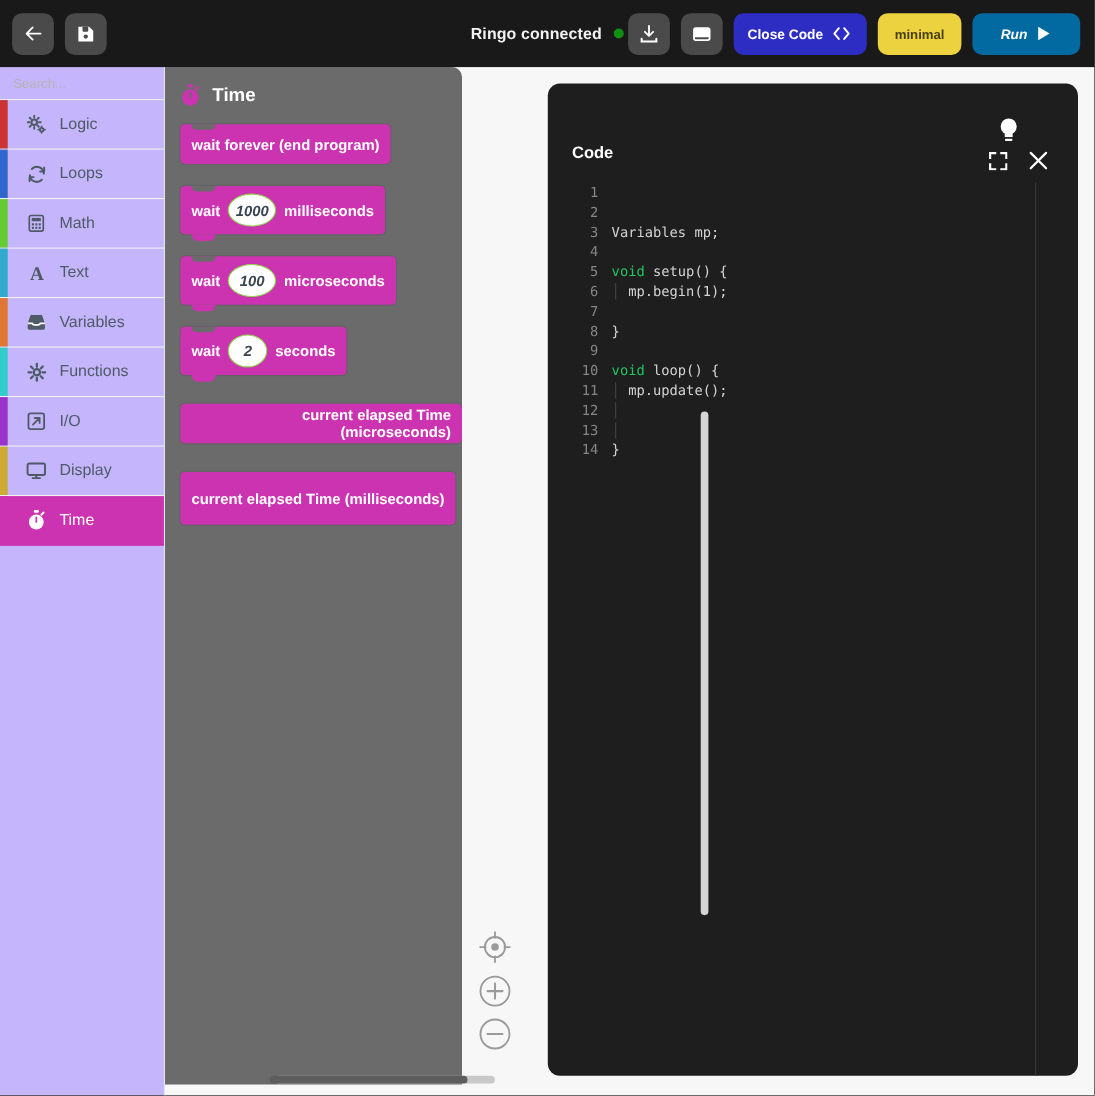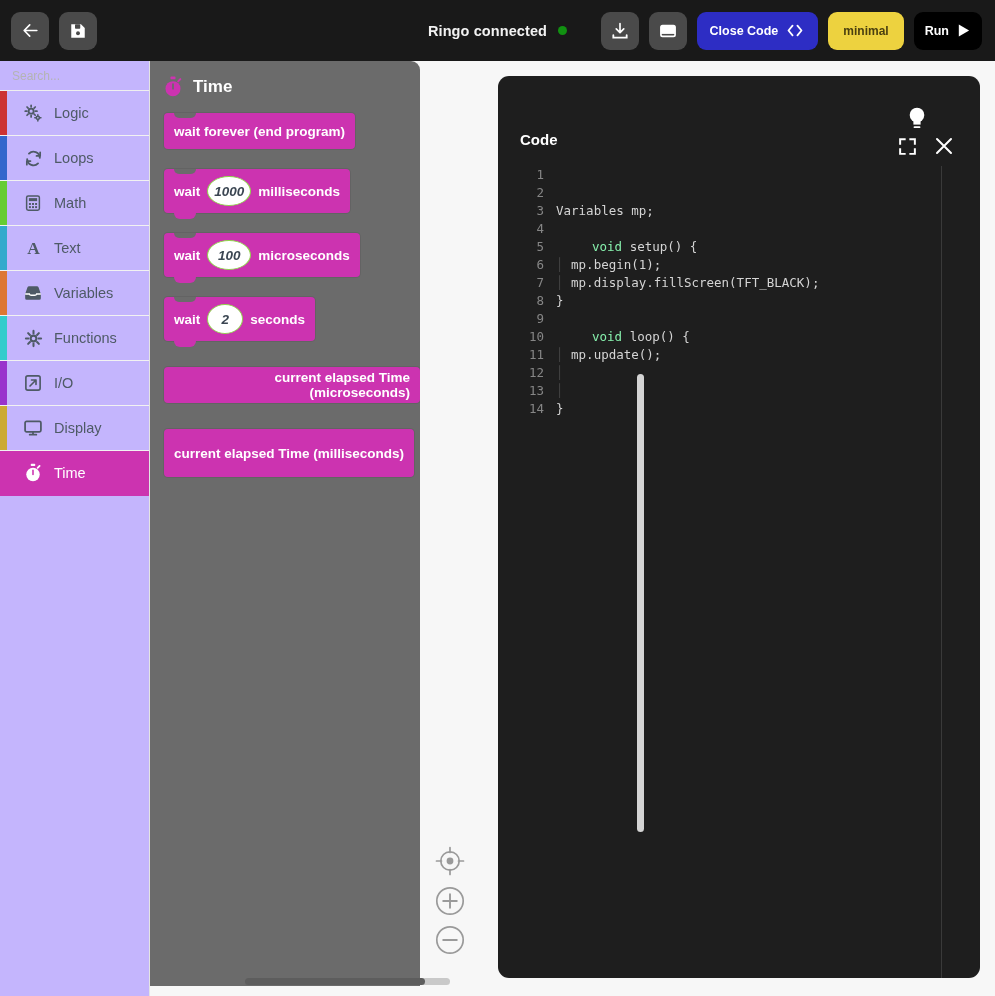--- a/index.html
+++ b/index.html
@@ -43,21 +43,21 @@
     display: flex; align-items: center; gap: 10px;
   }
   .tb-pill {
     height: 38px; border-radius: 9px; border: none;
     display: flex; align-items: center; justify-content: center;
     cursor: pointer; color: #fff; font-size: 12.5px; font-weight: bold;
     padding: 0 13px; gap: 7px;
   }
   #btn-closecode { background: #2d2dc4; }
   #btn-minimal { background: #edd23f; color: #4a4010; font-size: 12px; padding: 16px 15px; }
-  #btn-run { background: #000000; padding: 0 11px; }
+  #btn-run { background: #0369a1; padding: 0 26px; font-style: italic; }
 
   
   #toolbox {
     position: absolute; left: 0; top: 61px; width: 150px; height: 935px;
     background: #c4b5fd; border-right: 1px solid #e4e4e4;
     z-index: 6;
   }
   #search-row {
     height: 30px; display: flex; align-items: center;
     padding: 0 9px 0 12px; border-bottom: 1px solid #efefef;
@@ -183,21 +183,21 @@
   }
   .cln {
     width: 58px; flex: none; text-align: right; padding-right: 12px;
     color: #868686; font-size: 12.5px; line-height: 18px;
     user-select: none;
   }
   .ctext-wrap { position: relative; flex: 1; line-height: 18px; white-space: pre; color: #d4d4d4; }
   .guide { color: #444; }
   .tok-pre { color: #6a9fd4; }
   .tok-str { color: #cd7b4a; }
-  .tok-kw  { color: #86efac; margin-left: 36px; }
+  .tok-kw  { color: #22c55e; }
   .tok-plain { color: #d4d4d4; }
 </style>
 </head>
 <body>
 
 <div id="app">
 
   <div id="topbar">
 
     <button id="btn-back" class="tb-icon-btn">
@@ -478,21 +478,20 @@
           <div class="crow">
             <div class="cln">5</div>
             <div class="ctext-wrap"><span class="tok-kw">void</span><span class="tok-plain"> setup() {</span></div>
           </div>
           <div class="crow">
             <div class="cln">6</div>
             <div class="ctext-wrap"><span class="guide">│</span><span class="tok-plain"> mp.begin(1);</span></div>
           </div>
           <div class="crow">
             <div class="cln">7</div>
-            <div class="ctext-wrap"><span class="guide">│</span><span class="tok-plain"> mp.display.fillScreen(TFT_BLACK);</span></div>
           </div>
           <div class="crow">
             <div class="cln">8</div>
             <div class="ctext-wrap"><span class="tok-plain">}</span></div>
           </div>
           <div class="crow">
             <div class="cln">9</div>
             <div class="ctext-wrap"></div>
           </div>
           <div class="crow">

